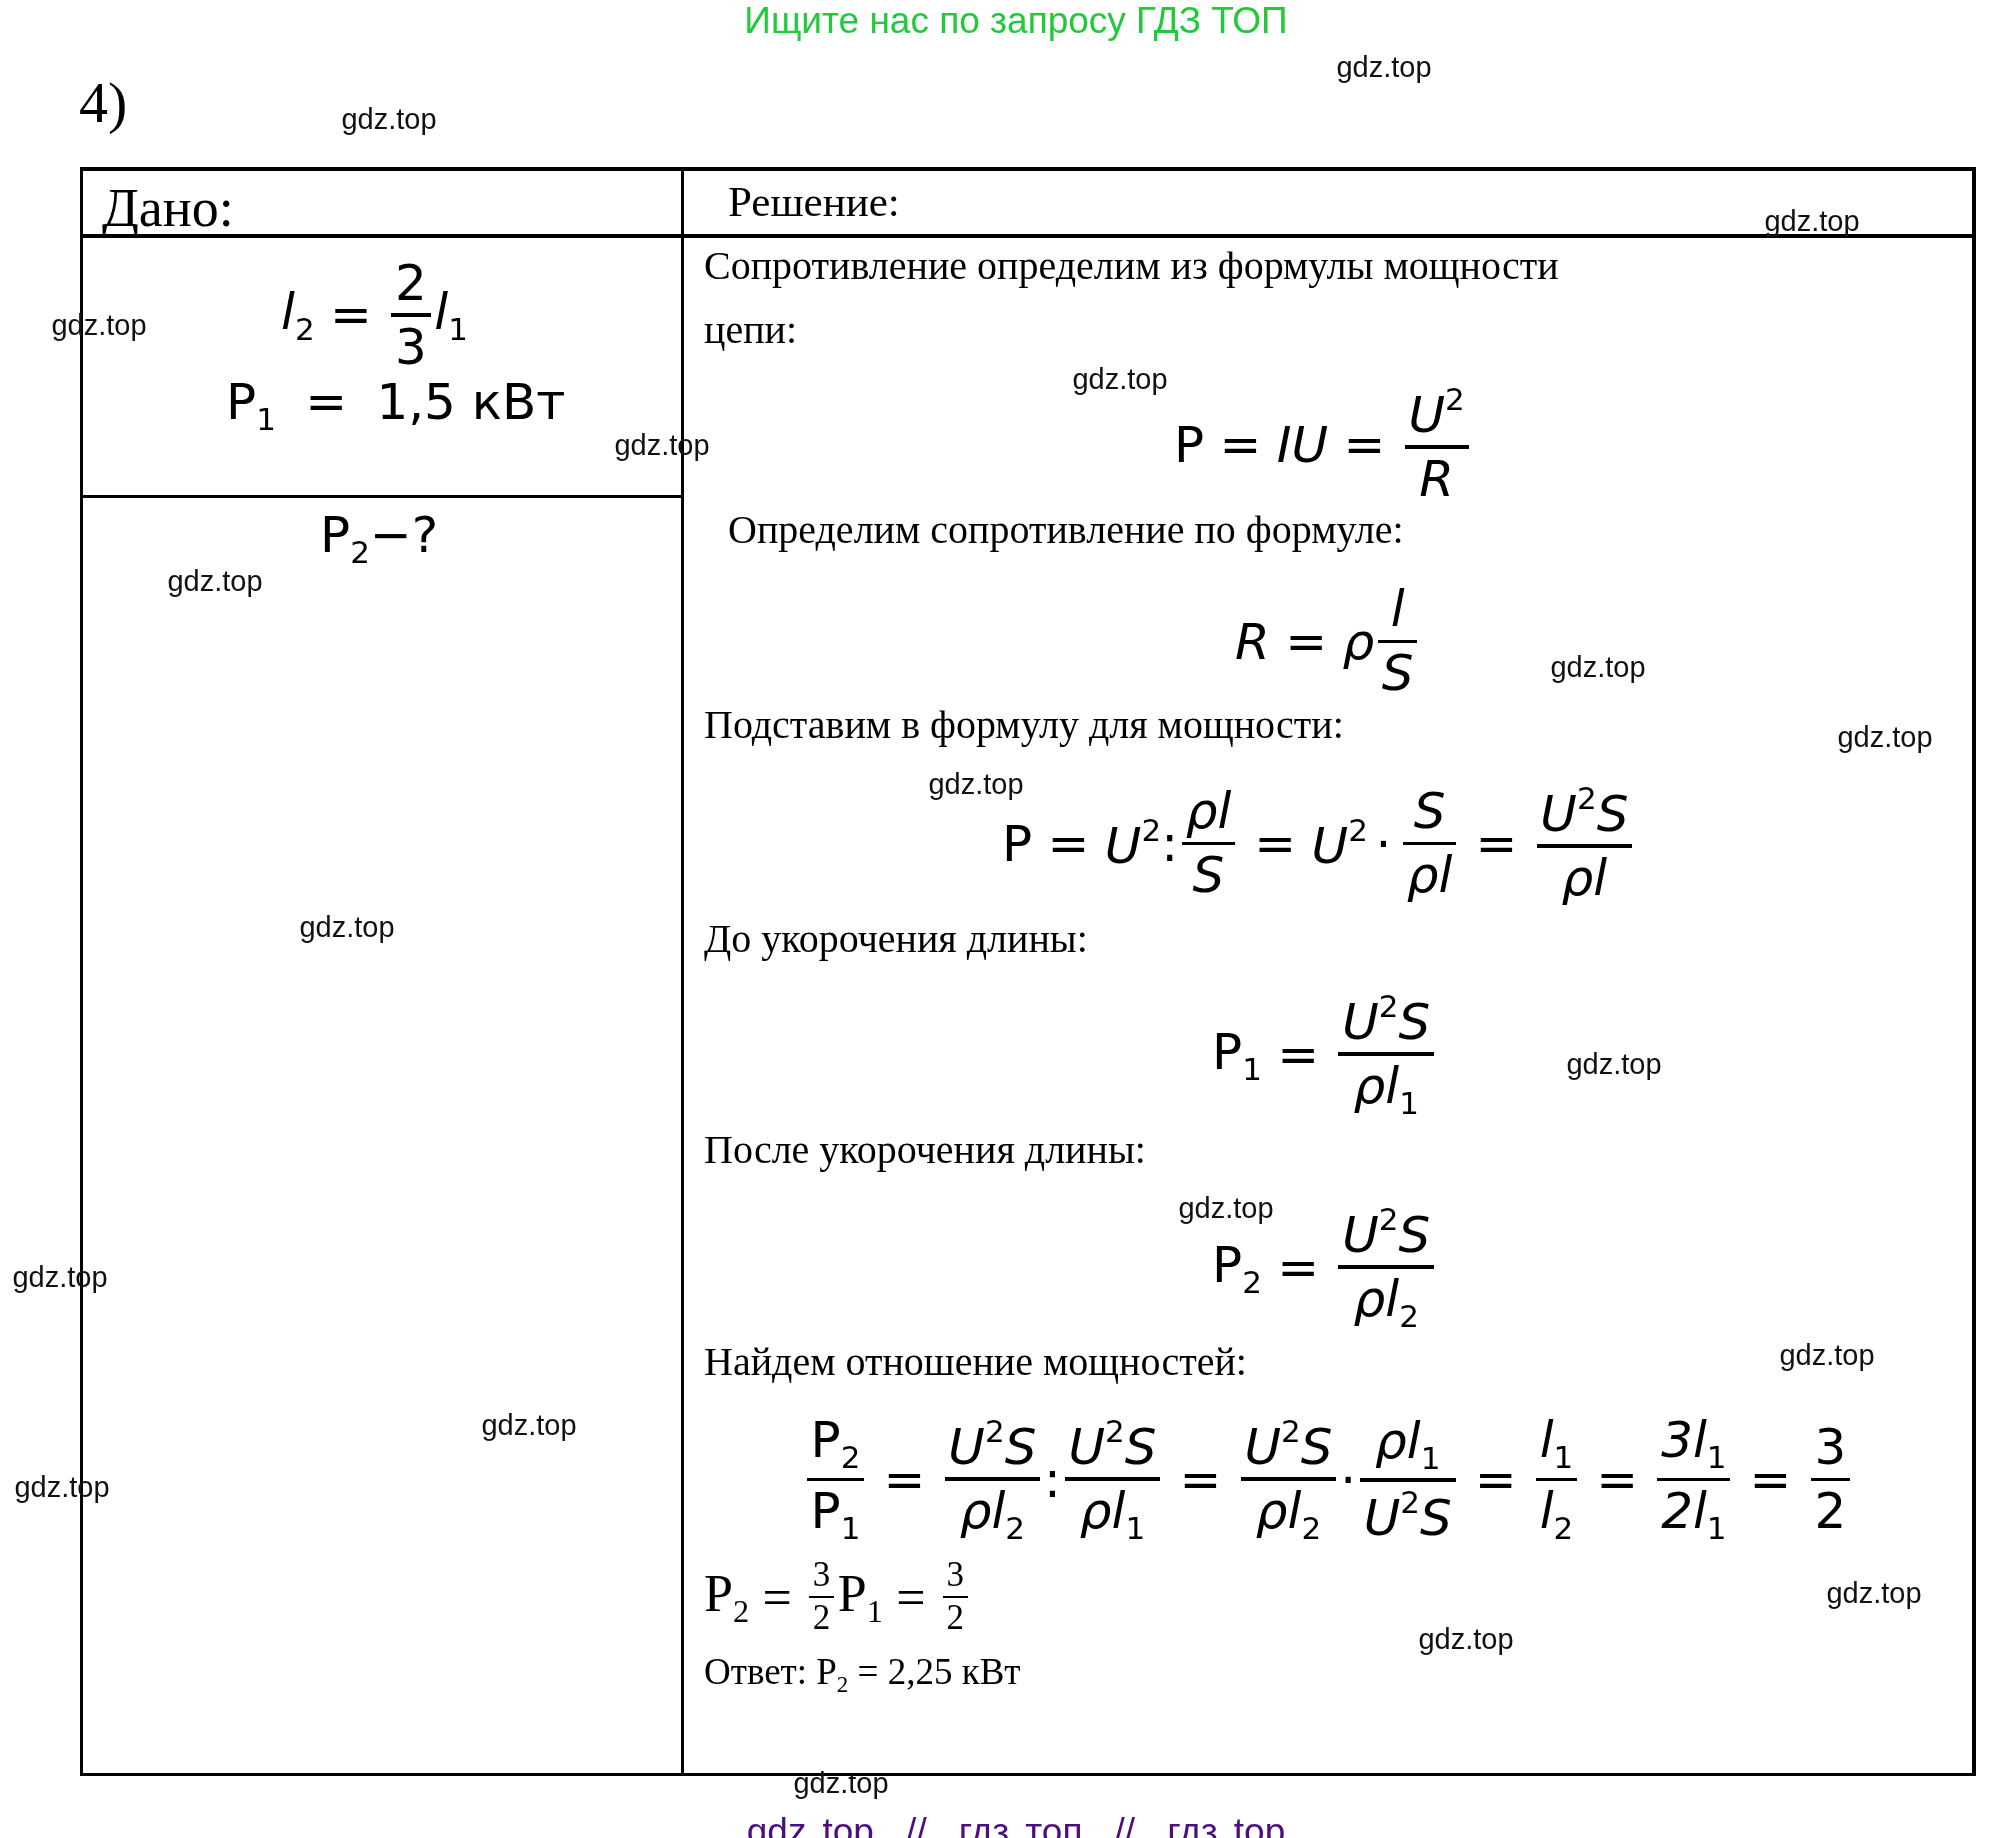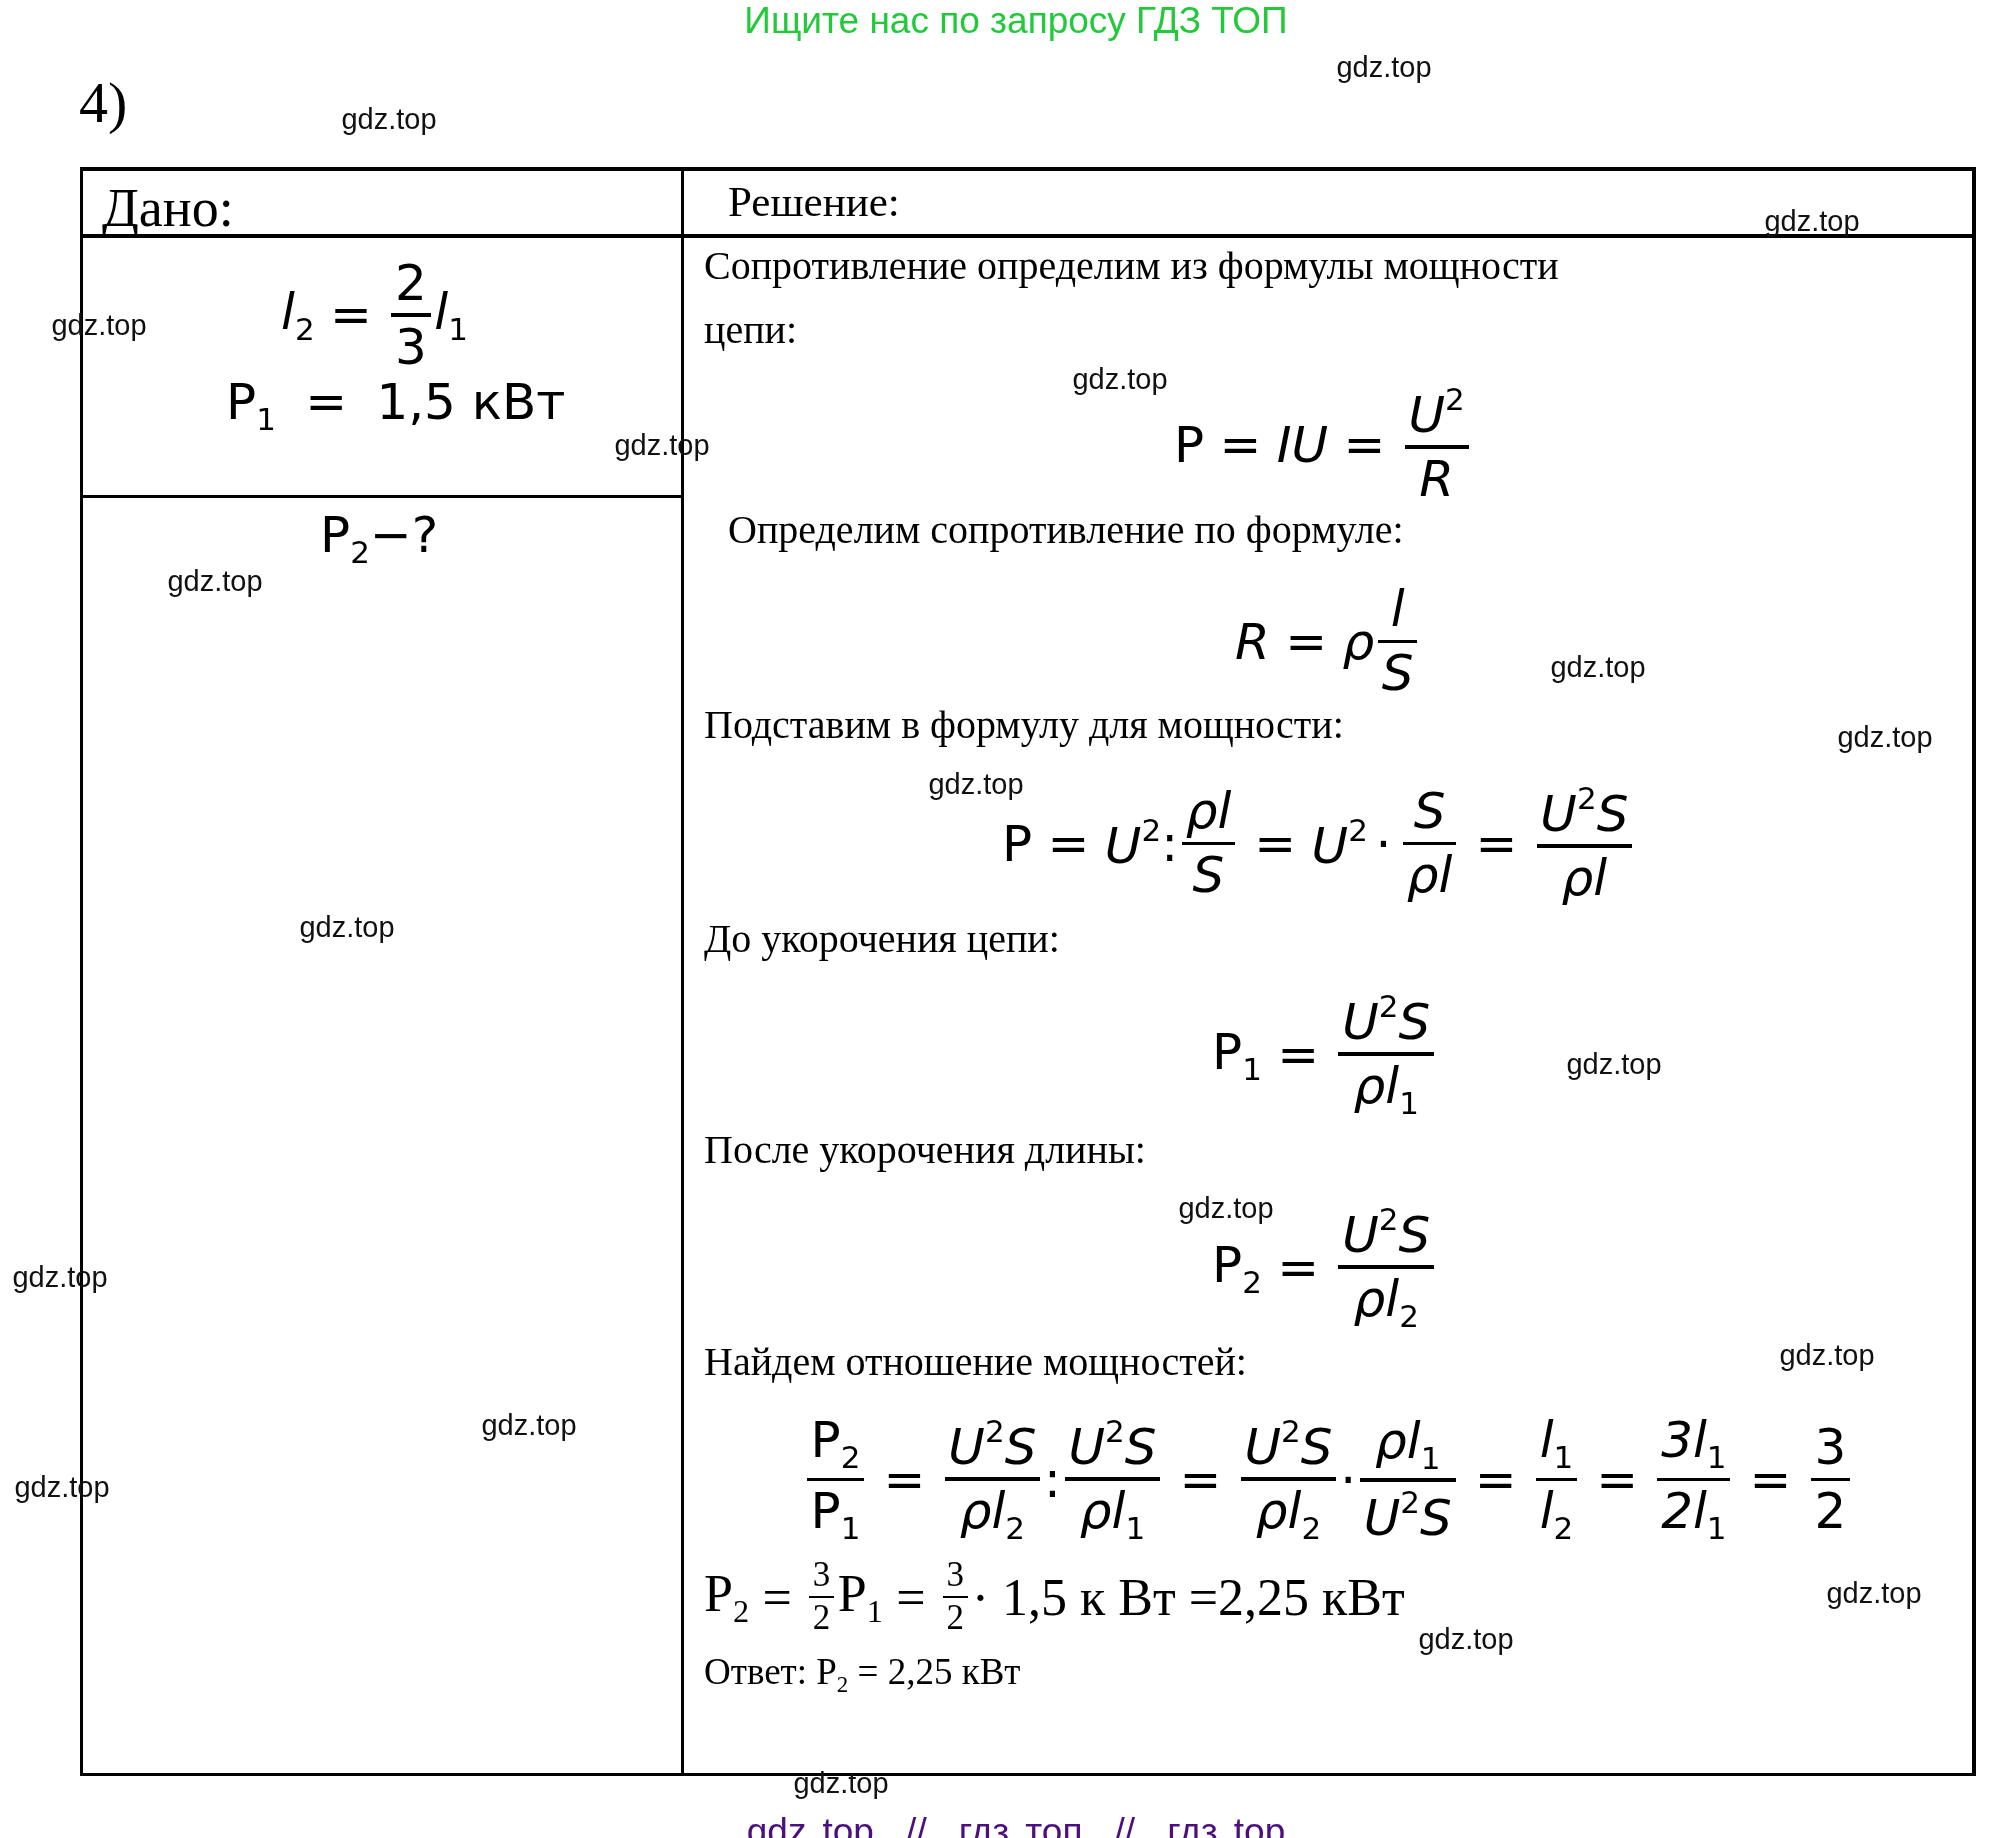--- a/index.html
+++ b/index.html
@@ -113,21 +113,21 @@
     <span class="den mi">ρl</span>
   </span>
   <span class="op">=</span>
   <span class="frac">
     <span class="num mi"><span>U</span><span class="sup">2</span><span>S</span></span>
     <span class="bar"></span>
     <span class="den mi">ρl</span>
   </span>
 </div>
 
-<div class="abs serif txt" style="left:704px; top:919px;">До укорочения цепи:</div>
+<div class="abs serif txt" style="left:704px; top:919px;">До укорочения длины:</div>
 
 <div class="abs math eq" style="left:1212px; top:980px; height:149px;">
   <span><span>P</span><span class="sub">1</span></span>
   <span class="op">=</span>
   <span class="frac">
     <span class="num mi"><span>U</span><span class="sup">2</span><span>S</span></span>
     <span class="bar"></span>
     <span class="den mi"><span>ρl</span><span class="sub">1</span></span>
   </span>
 </div>
@@ -204,21 +204,20 @@
     <span class="bar"></span>
     <span class="den">2</span>
   </span>
   <span><span>P</span><span class="sub">1</span></span>
   <span style="margin:0 13.4px;">=</span>
   <span class="frac small-frac">
     <span class="num">3</span>
     <span class="bar"></span>
     <span class="den">2</span>
   </span>
-  <span>· 1,5 к Вт =2,25 кВт</span>
 </div>
 
 <div class="abs serif" style="left:704px; top:1650px; font-size:37px;">
   <span>Ответ:</span>
   <span><span>P</span><span class="sub">2</span> <span>=</span> <span>2,25 кВт</span></span>
 </div>
 
 <div class="abs wm" style="left:389px; top:119px;">gdz.top</div>
 <div class="abs wm" style="left:1384px; top:67px;">gdz.top</div>
 <div class="abs wm" style="left:1812px; top:221px;">gdz.top</div>

